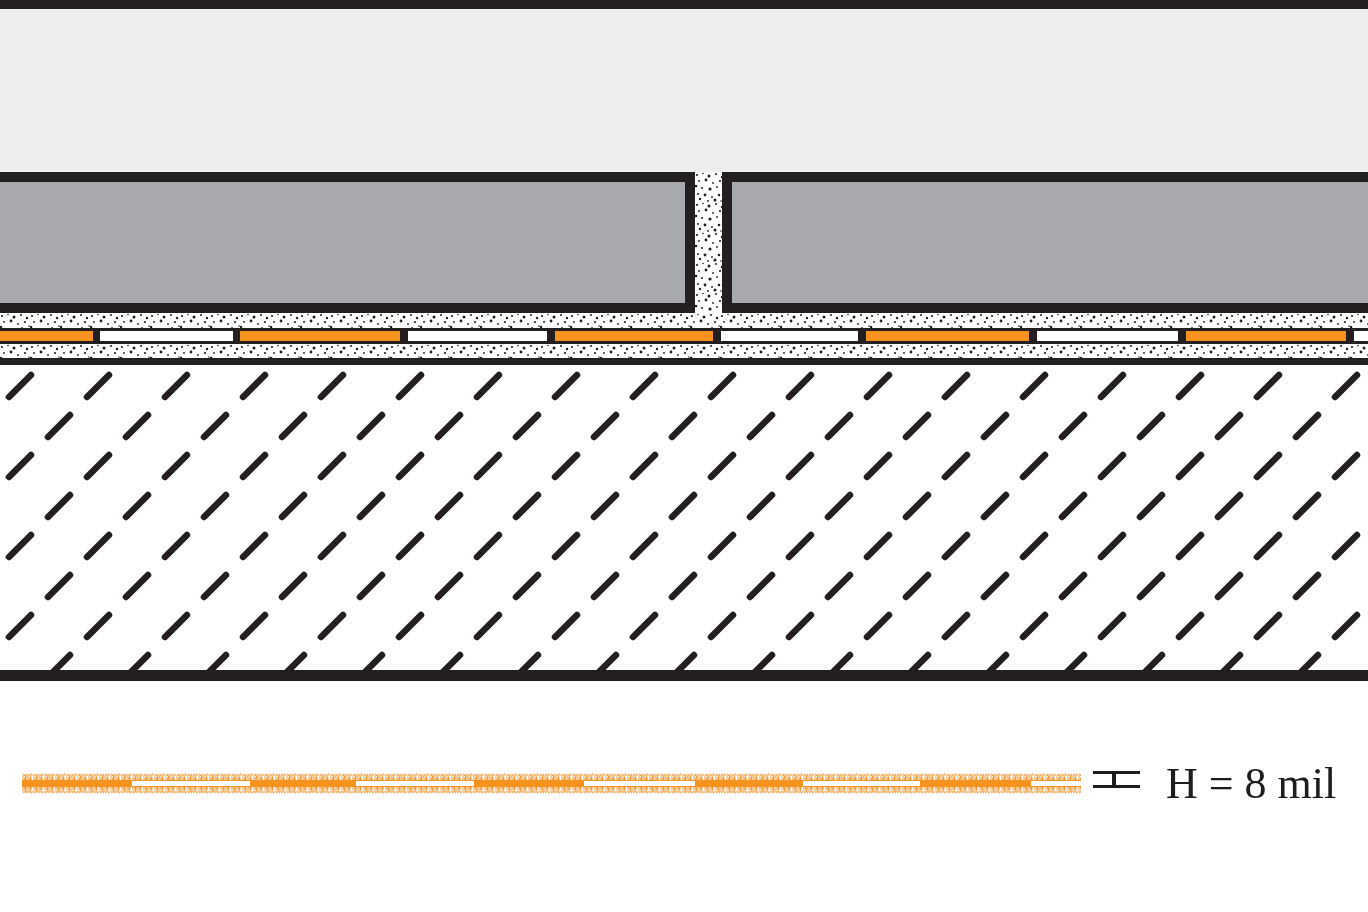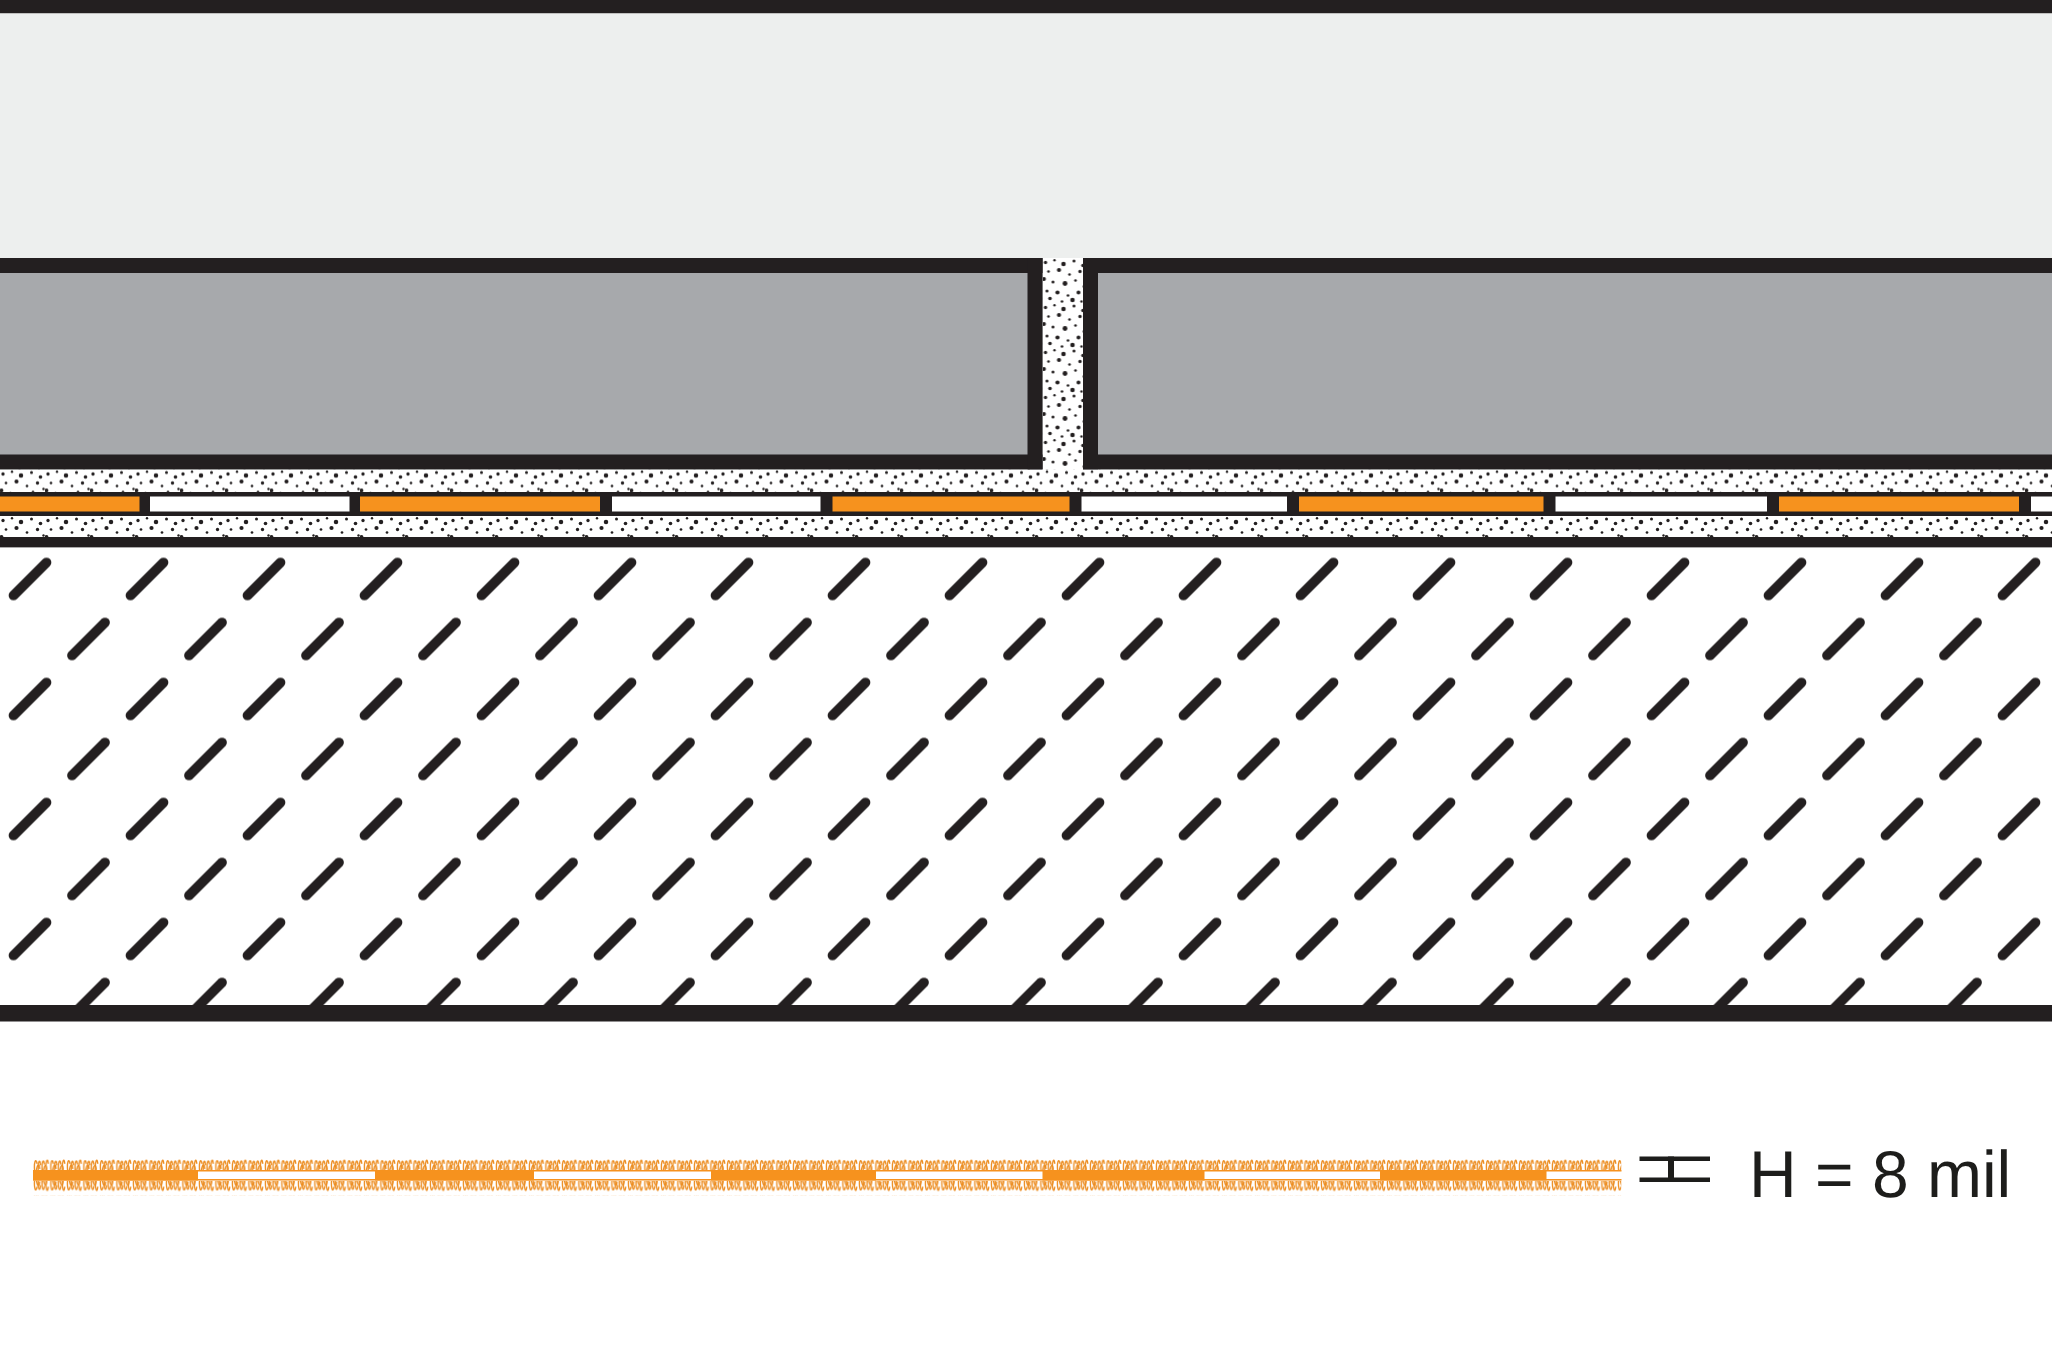--- a/index.html
+++ b/index.html
@@ -7,21 +7,21 @@
     --orange:#F6921E;
     --fleece:#EC8D21;
     --tile:#A7A9AC;
     --slab:#EDEFEE;
     --white:#FFFFFF;
     --text:#1D1D1B;
   }
   html,body{margin:0;padding:0;background:#fff;}
   .canvas{
     position:relative;width:1368px;height:912px;overflow:hidden;background:var(--white);
-    font-family:Liberation Sans, sans-serif;
+    font-family:Liberation Serif, serif;
     text-align:right;
   }
   .abs{position:absolute;}
   .blk{background:var(--black);}
   svg.tex{position:absolute;display:block;}
   
   .line-top{left:0;top:0;width:1368px;height:9px;}
   .slab{left:0;top:9px;width:1368px;height:163px;background:var(--slab);}
   .joint{left:695px;top:172px;width:27px;height:157px;}
   .tile{top:172px;height:141px;background:var(--tile);box-sizing:border-box;}

